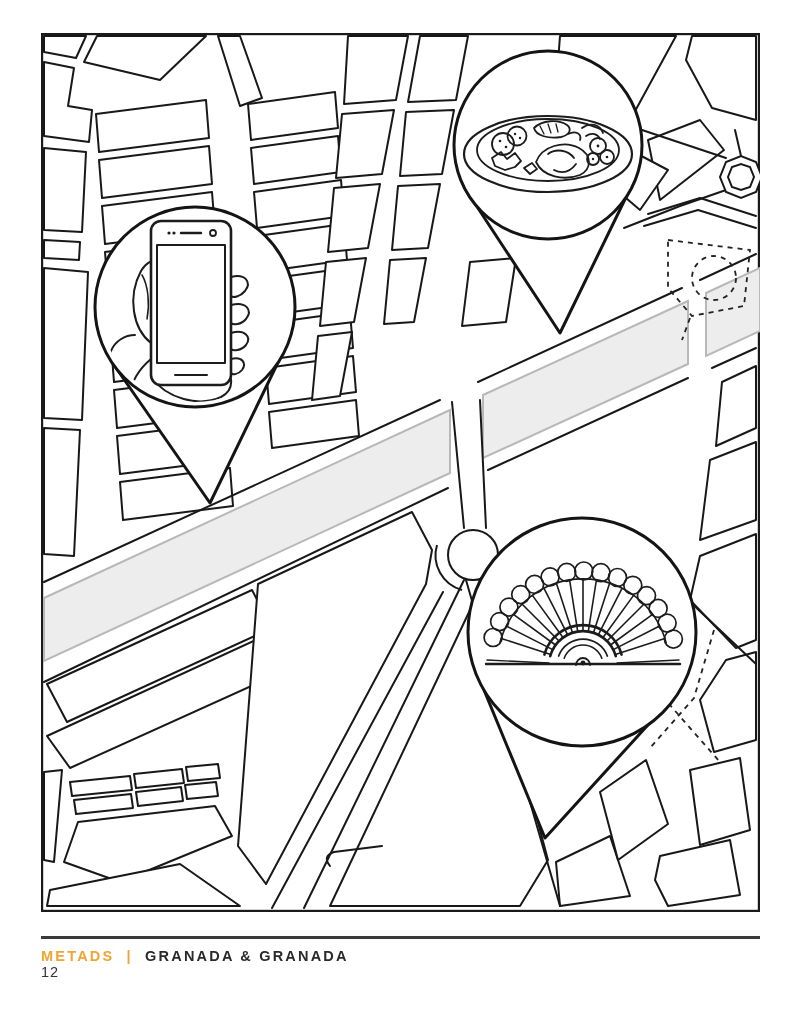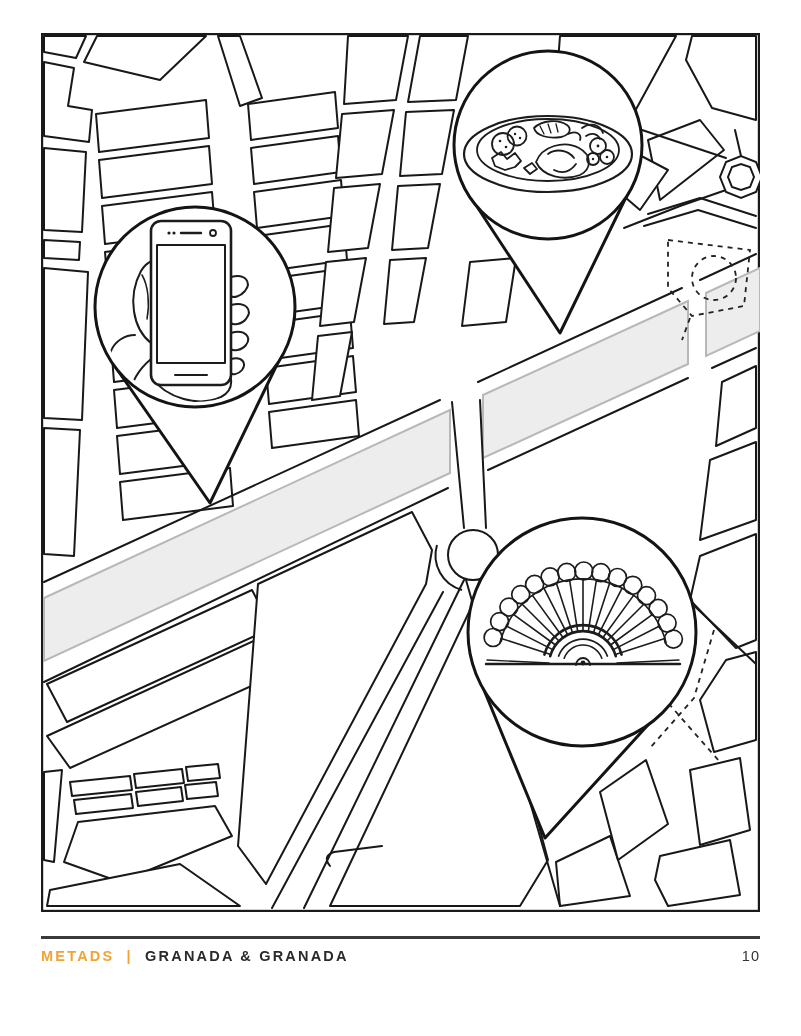--- a/index.html
+++ b/index.html
@@ -2,21 +2,21 @@
 <html><head>
 <meta charset="utf-8">
 <style>
   html,body{margin:0;padding:0;background:#ffffff;}
   .page{position:relative;width:801px;height:1036px;background:#ffffff;overflow:hidden;
         font-family:"Liberation Sans", sans-serif;}
   .map-frame{position:absolute;left:41px;top:33px;width:719px;height:879px;
              box-sizing:border-box;background:#ffffff;display:block;}
   .footer-rule{position:absolute;left:41px;top:936px;width:719px;height:3px;background:#3a3a3a;}
   .footer{position:absolute;left:41px;top:948px;width:719px;display:flex;
-          align-items:baseline;justify-content:space-between;}
+          align-items:baseline;justify-content:space-between;flex-direction:column;}
   .footer-left{font-weight:bold;font-size:14.5px;letter-spacing:2.2px;white-space:nowrap;}
   .brand{color:#F0A432;}
   .sep{color:#F0A432;padding:0 6px;}
   .booktitle{color:#2a2a2a;}
   .pageno{font-size:14.5px;color:#333;letter-spacing:1px;}
   svg *{vector-effect:none;}
 </style>
 </head>
 <body>
 
@@ -277,15 +277,15 @@
     </g>
   </svg>
 
   <div class="footer-rule"></div>
   <div class="footer">
     <div class="footer-left">
       <span class="brand">METADS</span>
       <span class="sep">|</span>
       <span class="booktitle">GRANADA &amp; GRANADA</span>
     </div>
-    <div class="pageno">10</div>
+    <div class="pageno">12</div>
   </div>
 </div>
 
 </body></html>

